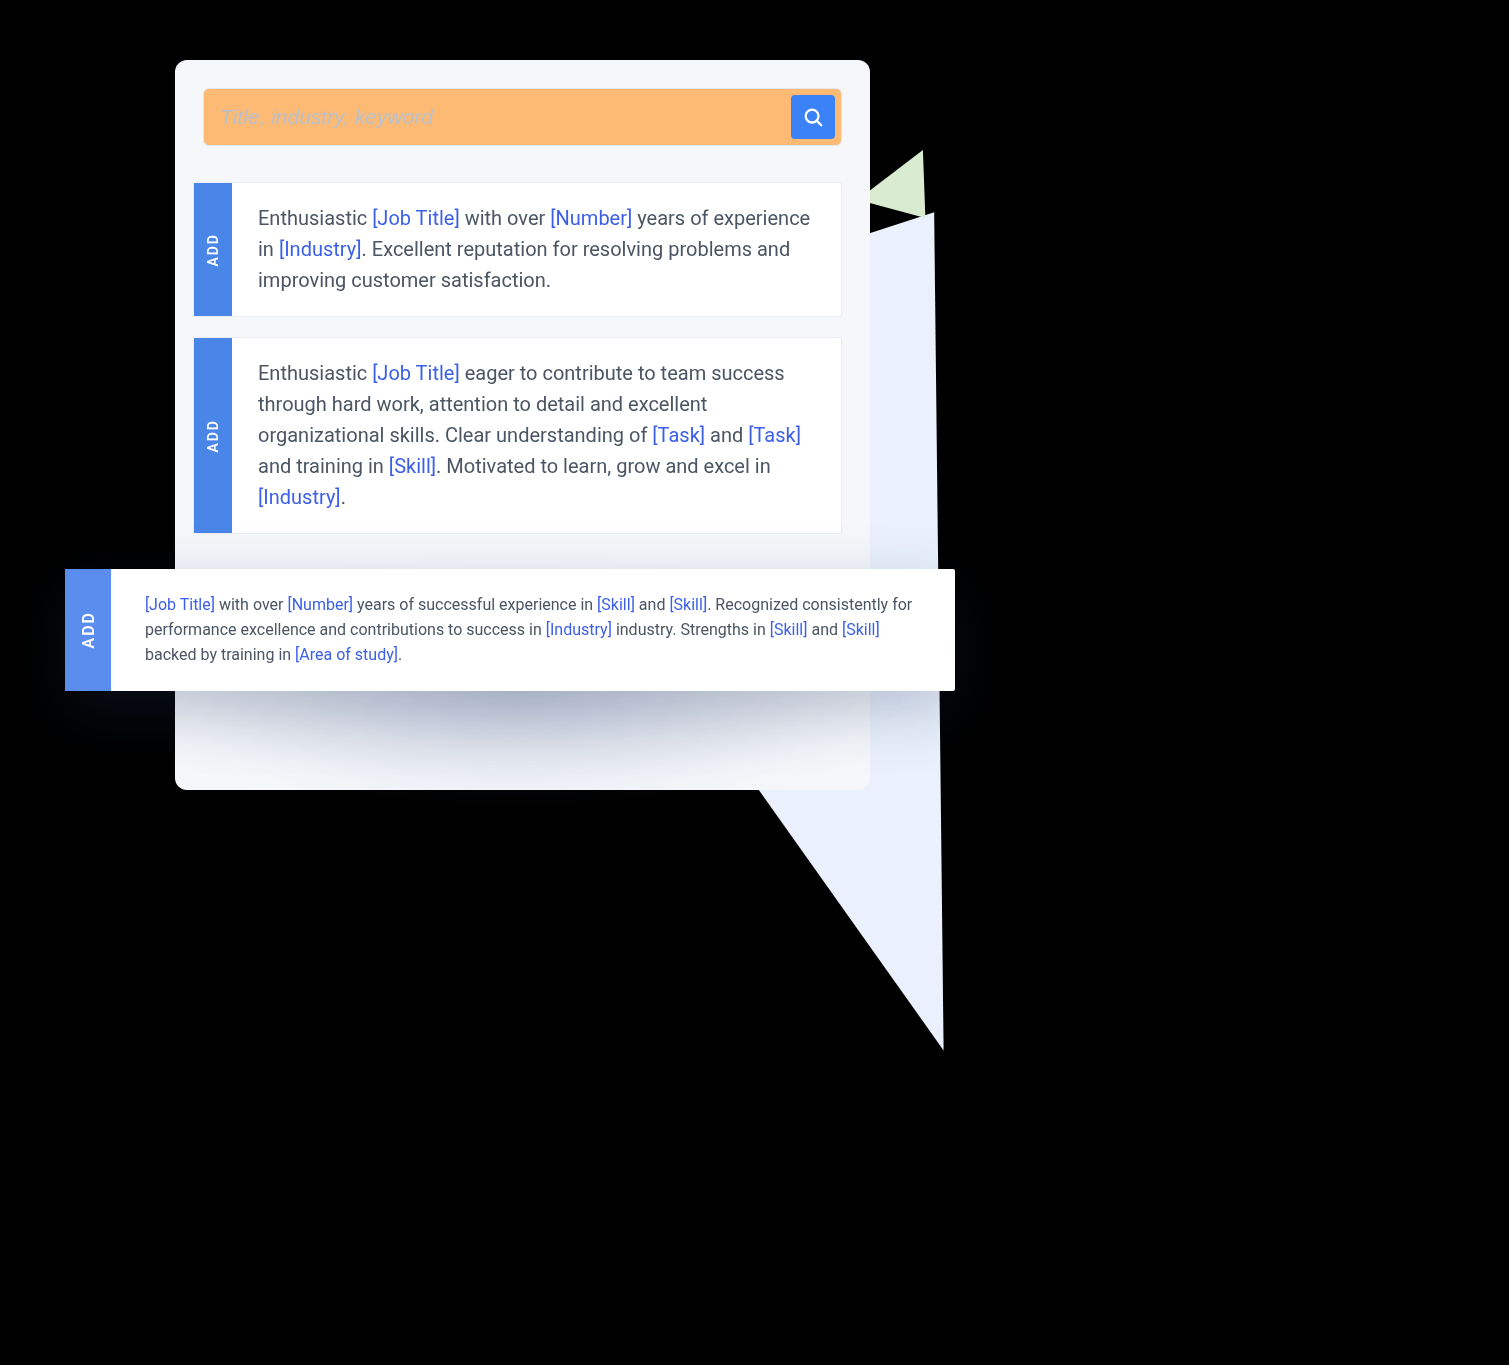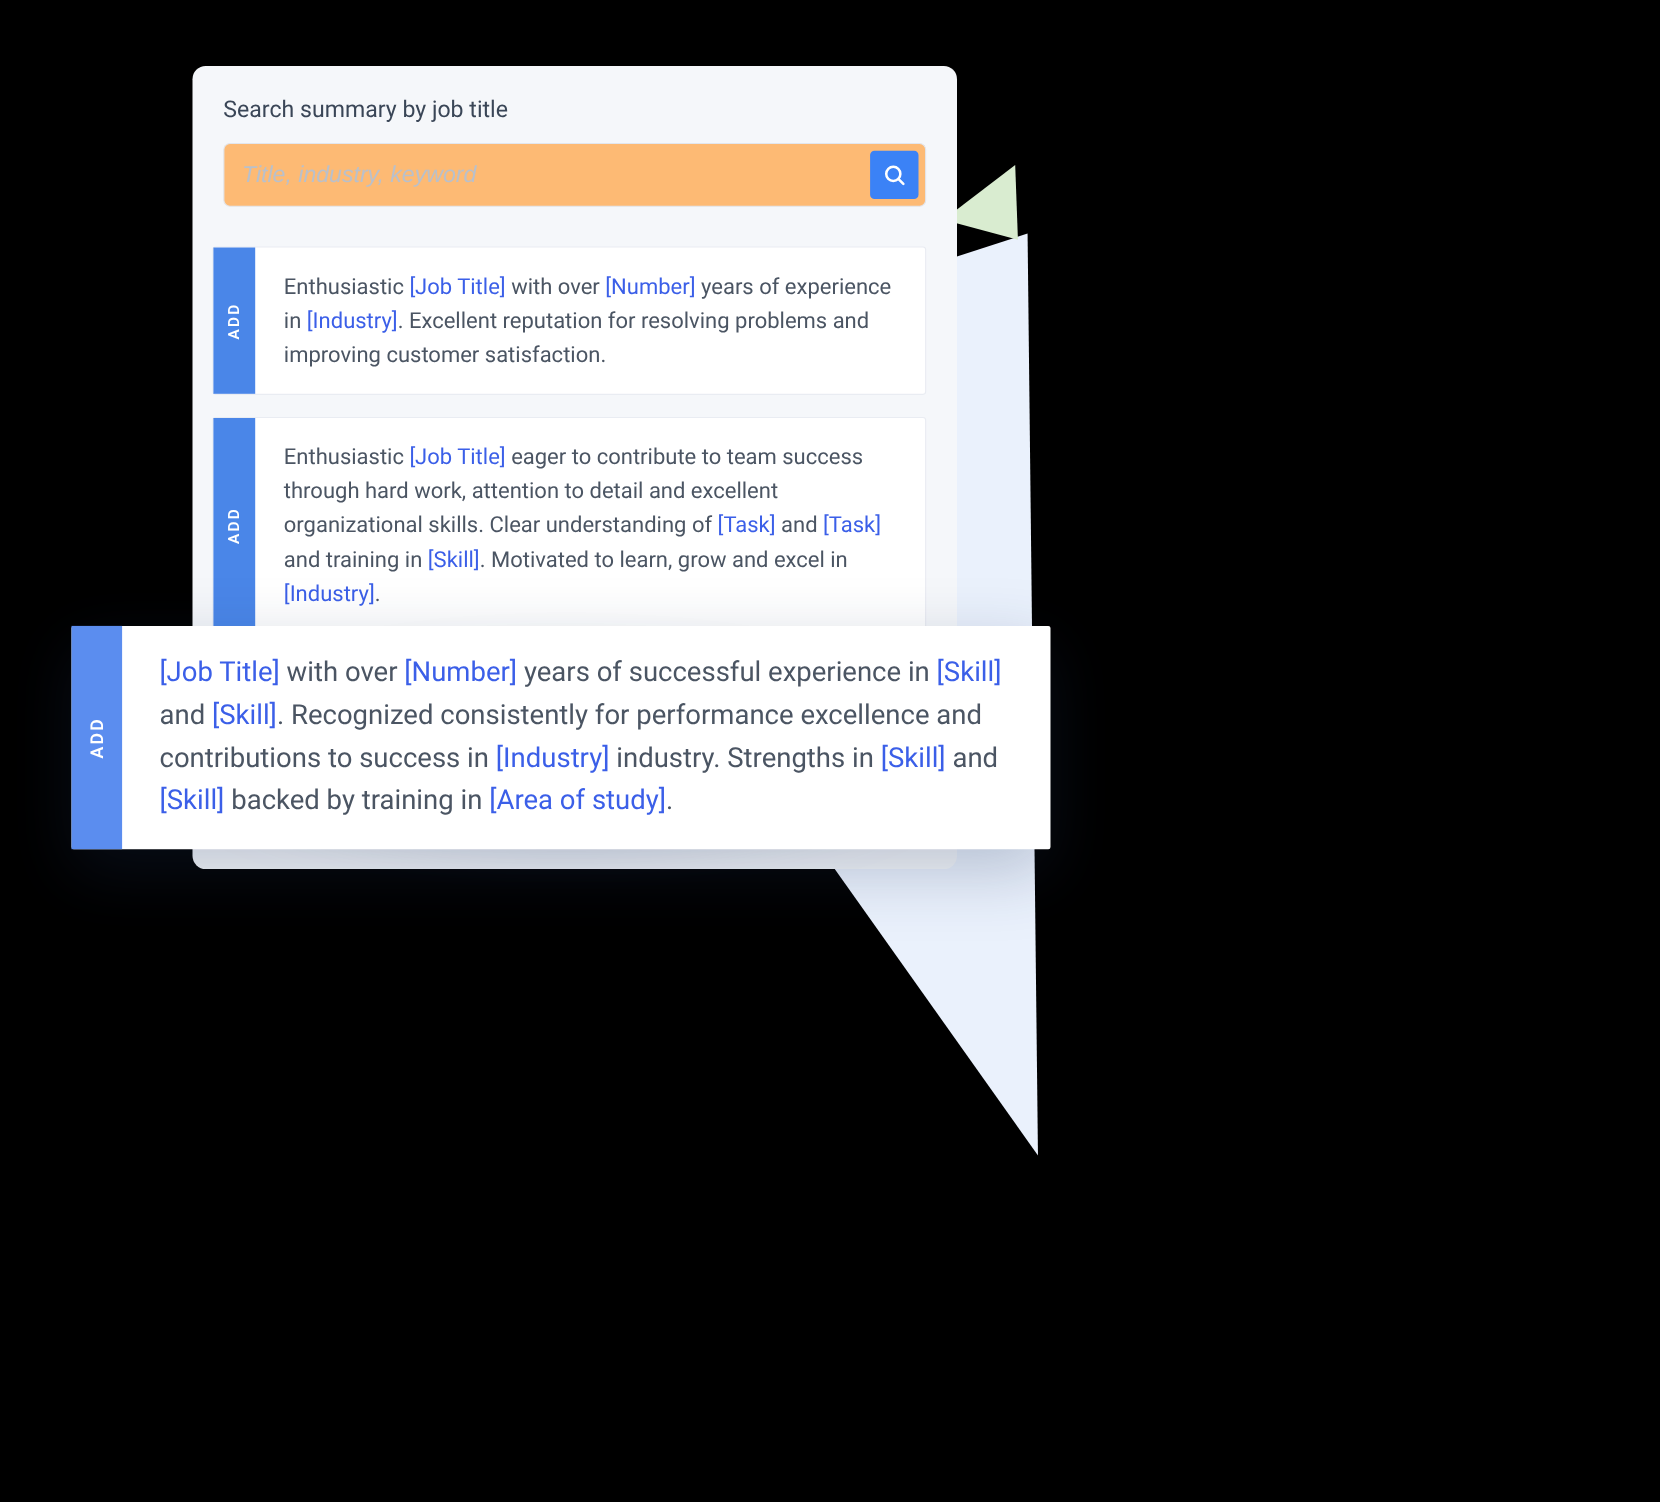--- a/index.html
+++ b/index.html
@@ -176,35 +176,34 @@
     .popout-label {
       color: #fff;
       font-size: 16px;
       font-weight: 600;
       letter-spacing: 2px;
       writing-mode: vertical-rl;
       transform: rotate(180deg);
     }
     .popout-body {
       padding: 24px 34px;
-      font-size: 25px;
+      font-size: 16px;
       line-height: 1.55;
       color: #4B5563;
     }
   </style>
 </head>
 <body>
 
 <div class="decor-triangle-2"></div>
 <div class="decor-triangle-1"></div>
 
 <div class="panel-glow"></div>
 
 <div class="panel">
-  <div class="panel-title">Search summary by job title</div>
 
   <div class="search-wrap">
     <input class="search-input" type="text" placeholder="Title, industry, keyword" style="">
     <button class="search-btn">
       <svg viewBox="0 0 24 24" fill="none" stroke-width="2.5" stroke-linecap="round">
         <circle cx="11" cy="11" r="7"></circle>
         <line x1="21" y1="21" x2="16" y2="16"></line>
       </svg>
     </button>
   </div>

